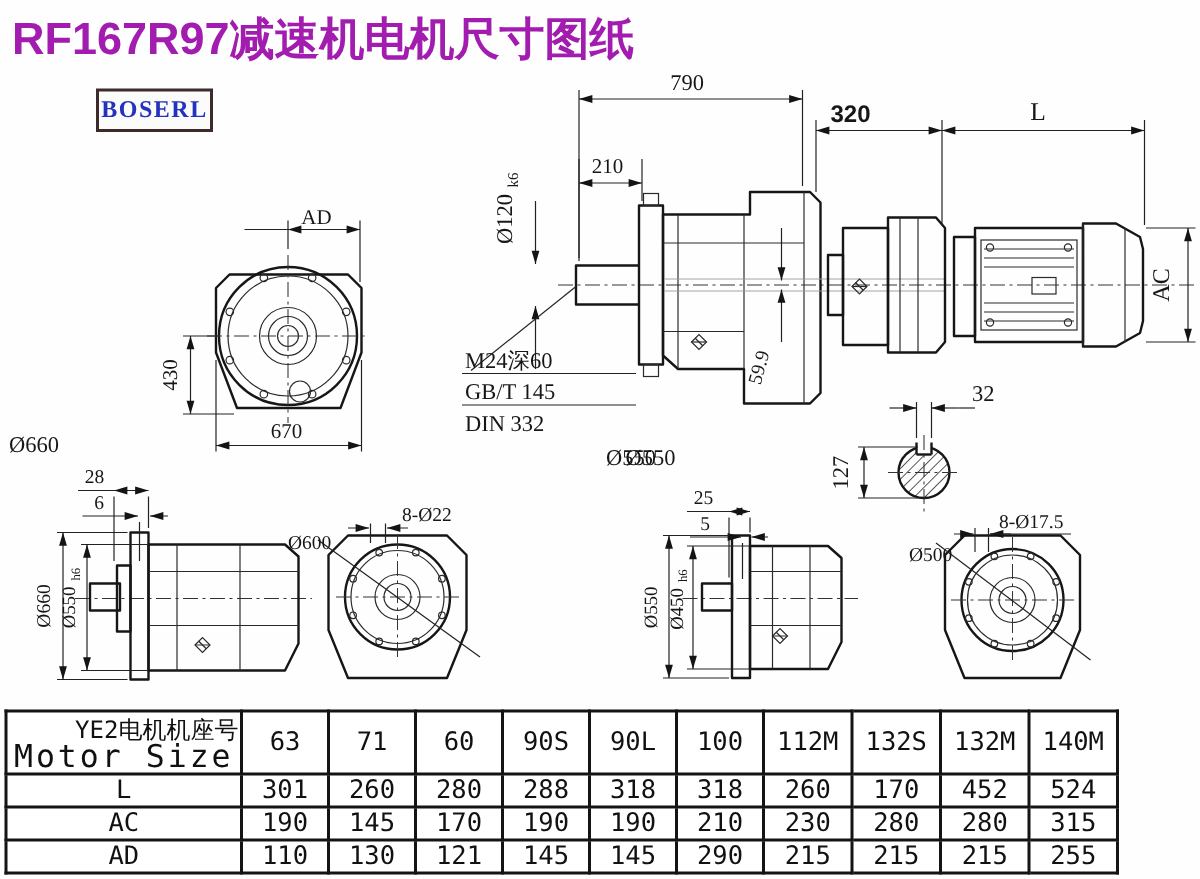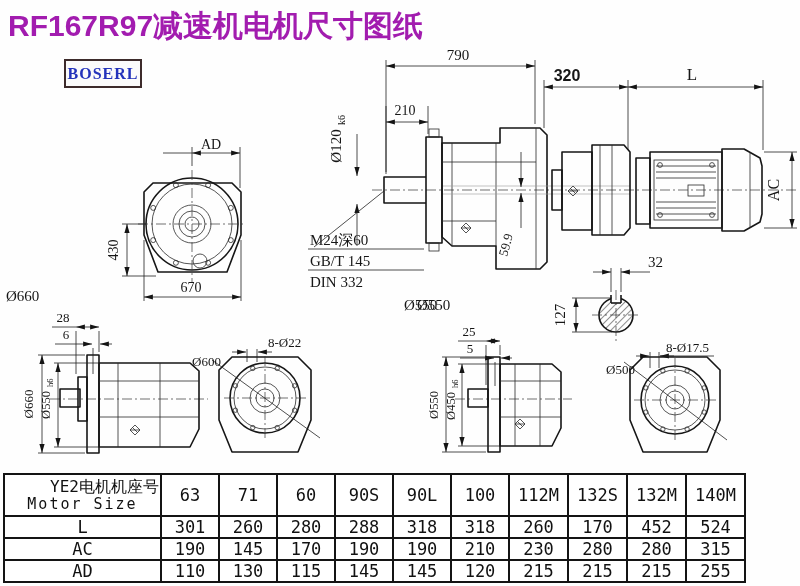--- a/index.html
+++ b/index.html
@@ -20,21 +20,21 @@
   .cl{stroke:#333;stroke-width:0.7;fill:none;stroke-dasharray:10 3 2 3;}
   .shade{stroke:#9a9a9a;stroke-width:0.6;fill:none;}
   .boldnum{font-family:"Liberation Sans",sans-serif;font-weight:bold;}
   #dimtable{position:absolute;left:3px;top:473px;width:741px;height:108px;
         border-collapse:collapse;table-layout:fixed;background:#fff;}
   #dimtable td{border:2px solid #141414;text-align:center;vertical-align:middle;
         padding:0;color:#111;font-family:"DejaVu Sans Mono",monospace;font-size:17px;}
   #dimtable tr.hdr td{height:40px;}
   #dimtable tr.datarow td{height:20px;font-size:17px;}
   .hcn{display:block;font-size:16px;line-height:18px;padding-left:44px;}
-  .hen{display:block;font-size:15px;line-height:17px;letter-spacing:2px;}
+  .hen{display:block;font-size:21px;line-height:17px;letter-spacing:2px;}
 </style>
 </head>
 <body>
 
 <div id="page">
 
   <div id="title">RF167R97减速机电机尺寸图纸</div>
   <div id="logo">
     <span>BOSERL</span>
   </div>
@@ -389,24 +389,24 @@
       <td>210</td>
       <td>230</td>
       <td>280</td>
       <td>280</td>
       <td>315</td>
     </tr>
     <tr class="datarow">
       <td>AD</td>
       <td>110</td>
       <td>130</td>
-      <td>115</td>
+      <td>121</td>
       <td>145</td>
       <td>145</td>
-      <td>120</td>
+      <td>290</td>
       <td>215</td>
       <td>215</td>
       <td>215</td>
       <td>255</td>
     </tr>
   </tbody>
     </table>
 
 </div>
 

